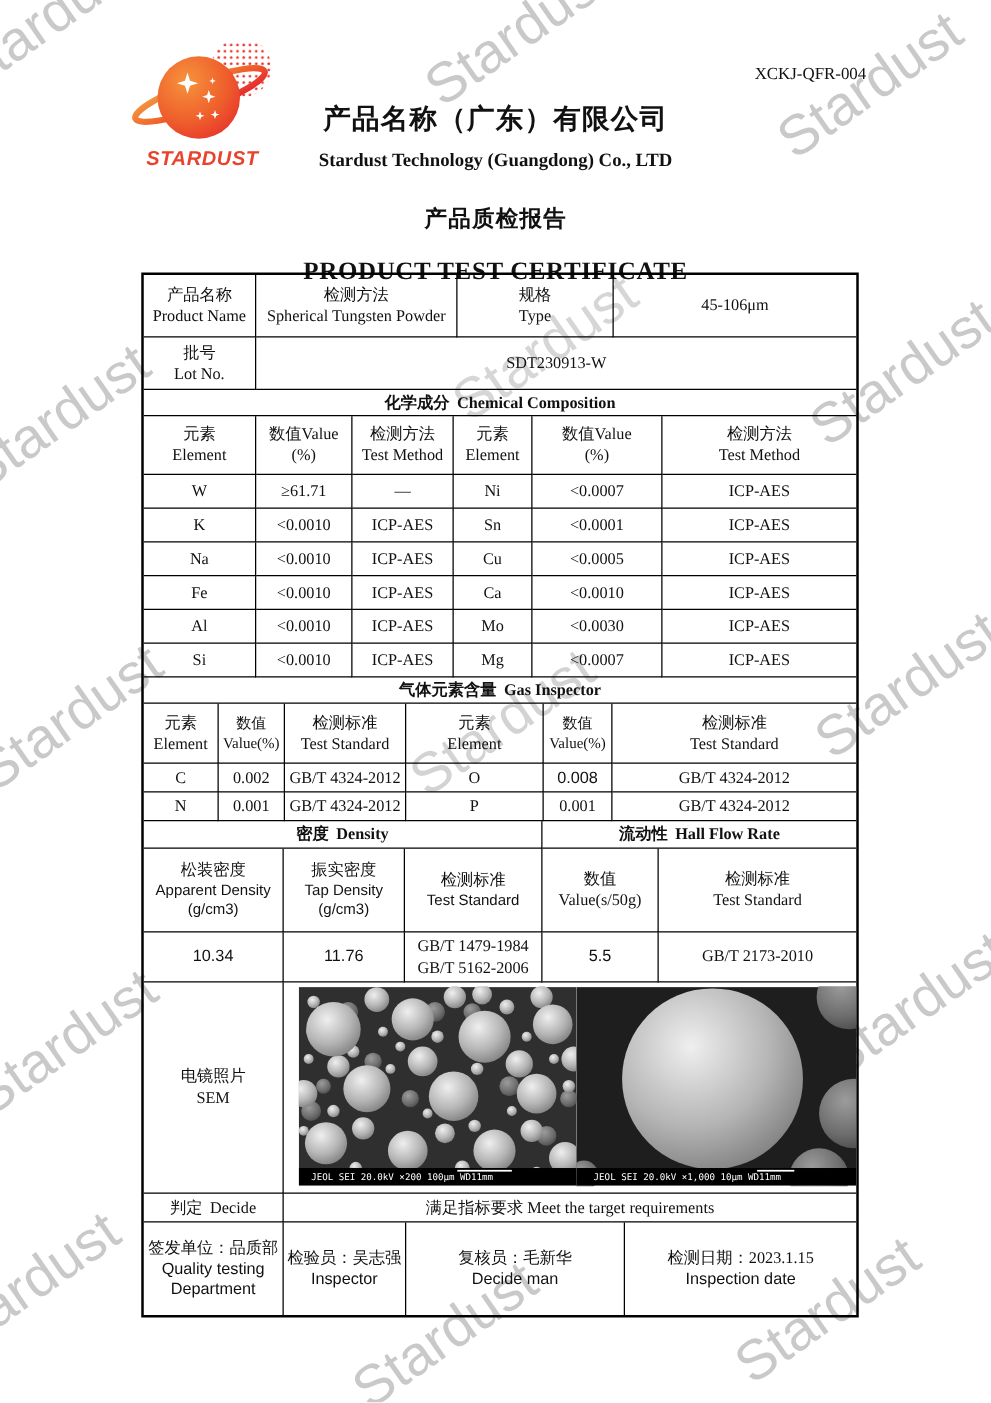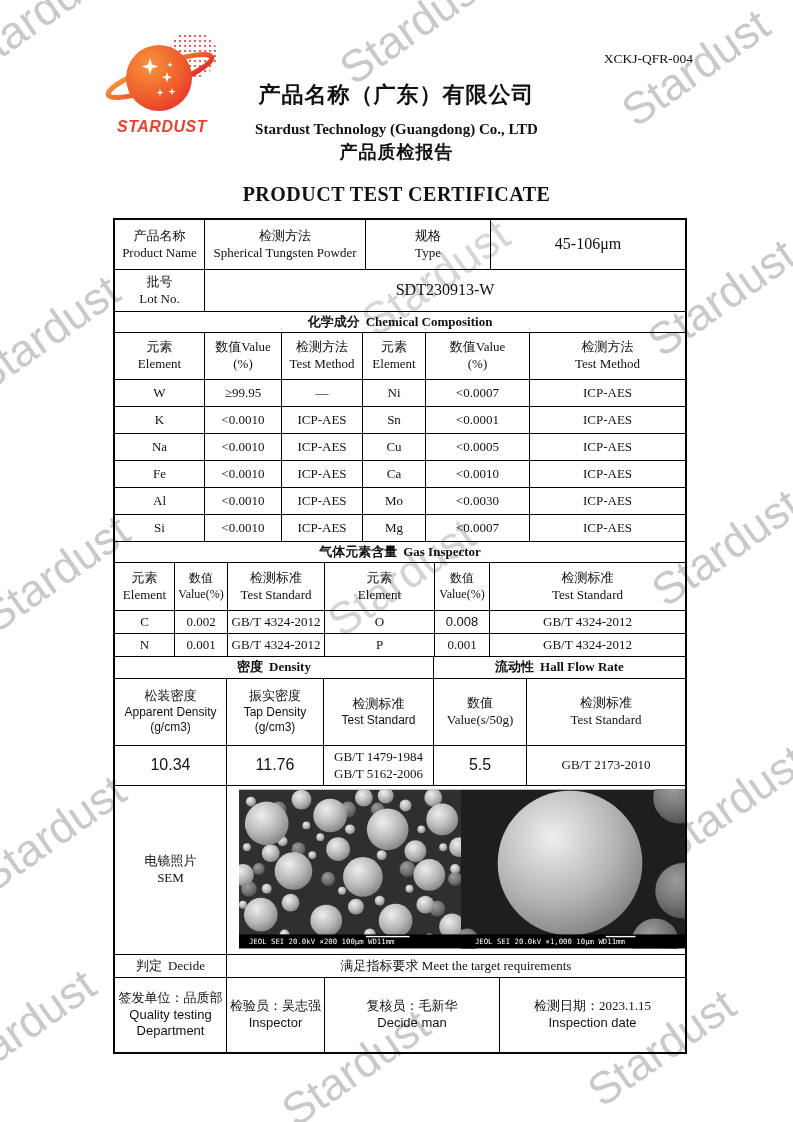--- a/index.html
+++ b/index.html
@@ -25,34 +25,34 @@
   .wm:nth-child(14){left:352px;top:252px;color:#d6d6d6}
   
   .content{position:absolute;inset:0;z-index:1;}
   .docnum{position:absolute;top:51px;right:100px;font-size:13.5px;}
   .logo{position:absolute;left:96px;top:34px;width:132px;text-align:center;}
   .logo-word{font-family:"Liberation Sans","DejaVu Sans",sans-serif;font-style:italic;
              font-weight:bold;font-size:16px;letter-spacing:.5px;color:#e8432c;margin-top:-2px;}
   .titles{position:absolute;top:80px;left:0;width:100%;text-align:center;}
   .t-cn{font-size:22px;font-weight:bold;letter-spacing:1px;}
   .t-en{font-size:15px;font-weight:bold;margin-top:11px;}
-  .t-rep{font-size:18px;font-weight:bold;margin-top:2px;letter-spacing:1px;}
+  .t-rep{font-size:18px;font-weight:bold;margin-top:25px;letter-spacing:1px;}
   .t-cert{font-size:20px;font-weight:bold;margin-top:19px;letter-spacing:.5px;}
   
   .tbl{position:absolute;left:113px;top:218px;width:574px;border:2px solid #000;box-sizing:border-box;}
   .g{display:grid;}
   .c{border-right:1px solid #000;border-bottom:1px solid #000;display:flex;flex-direction:column;
      align-items:center;justify-content:center;text-align:center;font-size:13px;line-height:1.28;
      padding:1px 2px;box-sizing:border-box;min-width:0;background:transparent;}
   .lc{border-right:none}
   .lb{border-bottom:none}
   .row{flex-direction:row;gap:6px;}
   .bold{font-weight:bold}
   .sans{font-family:"Liberation Sans","DejaVu Sans",sans-serif;}
-  .fs14{font-size:16px}
+  .fs14{font-size:13px}
   .fs12{font-size:12px}
   .s1{grid-template-columns:90px 161px 125px 1fr;grid-auto-rows:50px;}
   .s2{grid-template-columns:90px 1fr;grid-auto-rows:42px;}
   .s3{grid-template-columns:1fr;grid-auto-rows:21px;}
   .s4{grid-template-columns:90px 77px 81px 63px 104px 1fr;}
   .s4 .hr{height:47px}.s4 .dr{height:27px}
   .s5{grid-template-columns:1fr;grid-auto-rows:21px;}
   .s6{grid-template-columns:60px 53px 97px 110px 55px 1fr;}
   .s6 .hr{height:48px}.s6 .dr{height:23px}
   .s7{grid-template-columns:319px 1fr;grid-auto-rows:22px;}
@@ -180,21 +180,21 @@
         <div class="c hr">
           <span>数值Value</span>
           <span>(%)</span>
         </div>
         <div class="c hr lc">
           <span>检测方法</span>
           <span>Test Method</span>
         </div>
 
         <div class="c dr">W</div>
-        <div class="c dr">≥99.95</div>
+        <div class="c dr">≥61.71</div>
         <div class="c dr">—</div>
         <div class="c dr">Ni</div>
         <div class="c dr">&lt;0.0007</div>
         <div class="c dr lc">ICP-AES</div>
 
         <div class="c dr">K</div>
         <div class="c dr">&lt;0.0010</div>
         <div class="c dr">ICP-AES</div>
         <div class="c dr">Sn</div>
         <div class="c dr">&lt;0.0001</div>

